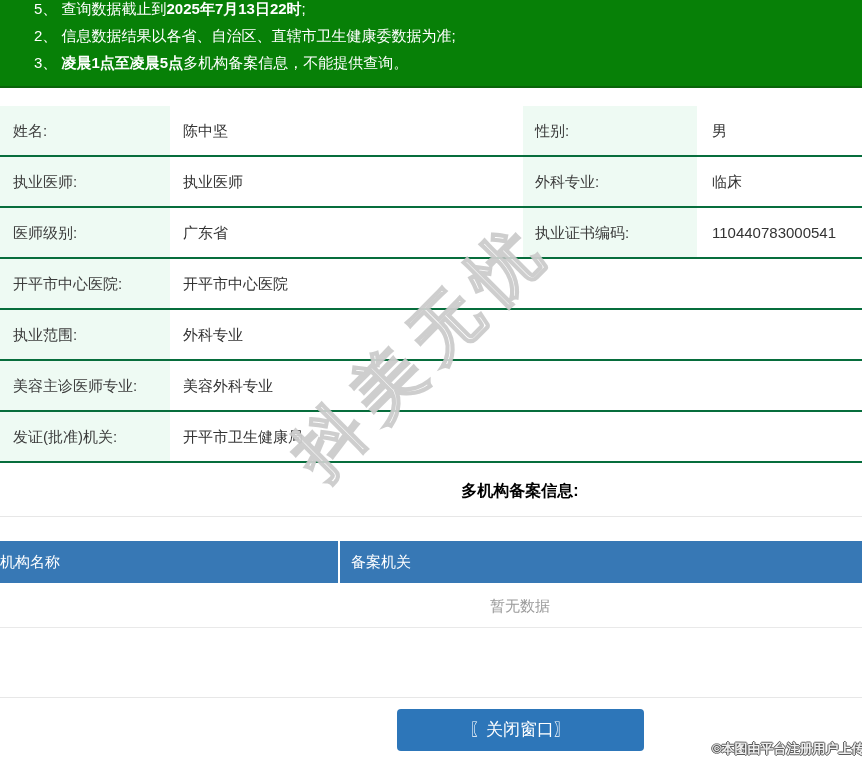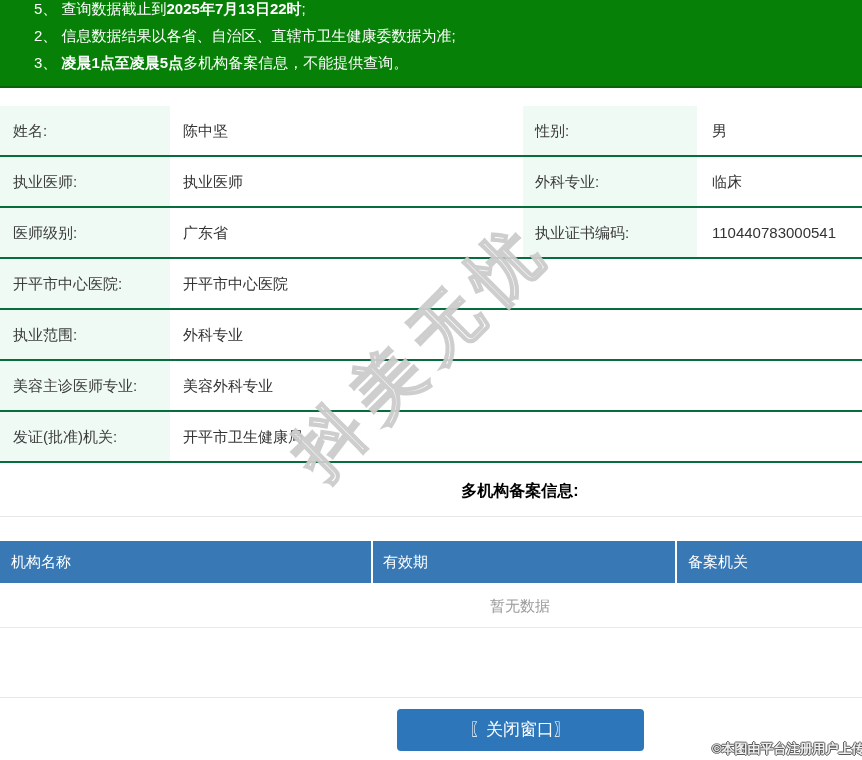--- a/index.html
+++ b/index.html
@@ -25,21 +25,21 @@
   td.val.v2 { padding-left:15px; }
 
   
   .section-title { width:1040px; margin-top:17px; text-align:center;
     font-size:16px; font-weight:bold; color:#000; line-height:21px; }
   .hr { width:1040px; border-top:1px solid #e7e7e7; margin-top:15px; }
 
   
   .rec-header { width:1040px; margin-top:24px; display:flex; background:#3778b5;
     height:42px; line-height:42px; color:#fff; font-size:15px; }
-  .rec-col1 { width:371px; padding-left:11px; }
+  .rec-col1 { width:338px; }
   .rec-col2 { width:304px; padding-left:10px; border-left:2px solid #fff; }
   .rec-col3 { width:365px; padding-left:11px; border-left:2px solid #fff; }
   .rec-empty { width:1040px; height:45px; line-height:45px; text-align:center;
     color:#9b9b9b; font-size:15px; border-bottom:1px solid #e9e9e9; }
   .hr2 { width:1040px; border-top:1px solid #e7e7e7; margin-top:69px; }
 
   
   .btn-row { width:1040px; text-align:center; margin-top:11px; }
   .close-btn { display:inline-block; width:247px; height:42px; line-height:42px;
     background:#2d76b9; color:#fff; font-size:17px; text-align:center;
@@ -116,21 +116,20 @@
       <td class="val v1" colspan="3">开平市卫生健康局</td>
     </tr>
   </tbody>
     </table>
 
   <div class="section-title">多机构备案信息:</div>
   <div class="hr"></div>
 
   <div class="rec-header">
     <div class="rec-col1">机构名称</div>
-    <div class="rec-col2">有效期</div>
     <div class="rec-col3">备案机关</div>
   </div>
   <div class="rec-empty">暂无数据</div>
 
   <div class="hr2"></div>
 
   <div class="btn-row">
     <button class="close-btn">〖关闭窗口〗</button>
   </div>
 

